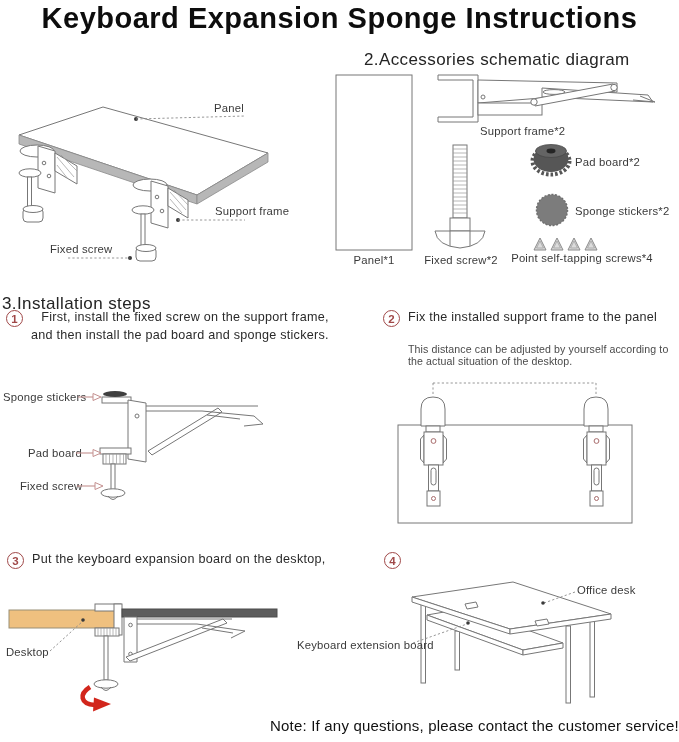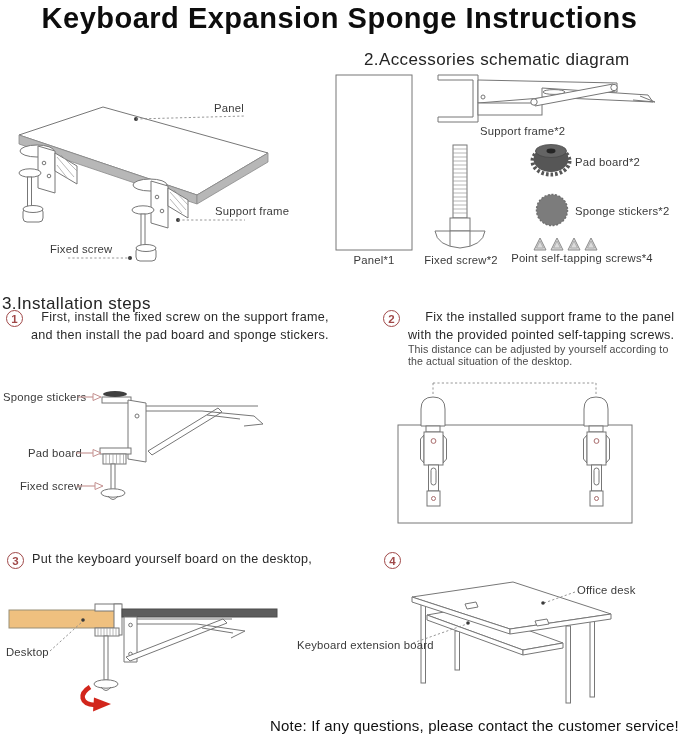--- a/index.html
+++ b/index.html
@@ -151,33 +151,32 @@
     <div class="steptext">
       <div>First, install the fixed screw on the support frame,</div>
       <div>and then install the pad board and sponge stickers.</div>
     </div>
   </div>
 
   <div class="step" id="step2">
     <span class="stepnum">2</span>
     <div class="steptext">
       <div>Fix the installed support frame to the panel</div>
-      <div>with the provided pointed self-tapping screws.</div>
     </div>
   </div>
 
   <div class="note">
     <div>This distance can be adjusted by yourself according to</div>
     <div>the actual situation of the desktop.</div>
   </div>
 
   <div class="step" id="step3">
     <span class="stepnum">3</span>
     <div class="steptext">
-      <div>Put the keyboard yourself board on the desktop,</div>
+      <div>Put the keyboard expansion board on the desktop,</div>
     </div>
   </div>
 
   <div class="step" id="step4">
     <span class="stepnum">4</span>
   </div>
 
   <svg id="svg-s1" width="290" height="148" viewBox="0 0 290 148">
     <g>
       <rect class="wh" x="102" y="17" width="29" height="6"></rect>

